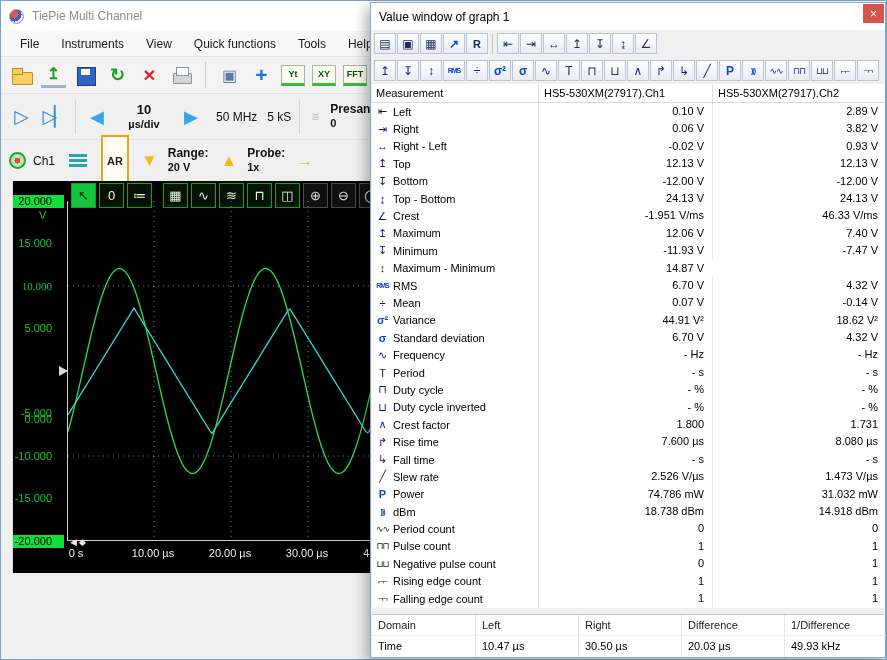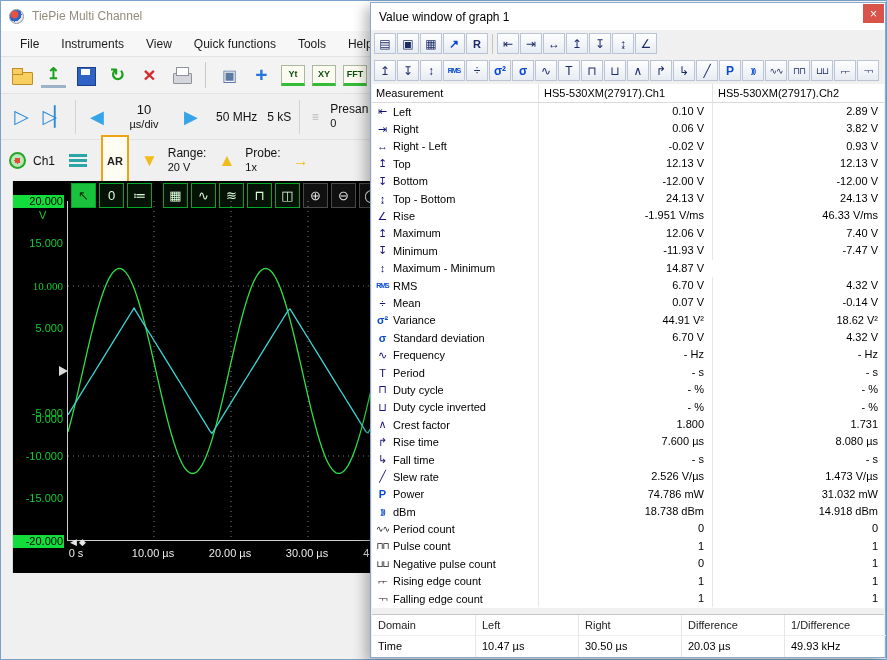--- a/index.html
+++ b/index.html
@@ -30,21 +30,21 @@
   .ic-print::after{content:"";position:absolute;left:7px;top:4px;width:11px;height:7px;background:#fff;border:1px solid #8e929c;}
   .ic-layout{color:#5d7ba2;font-size:16px;}
   .ic-add{color:#2277dd;font-weight:bold;font-size:21px;}
   .ic-green-txt{font-size:9px;font-weight:bold;color:#0c4d0c;background:#fbfbf2;border:1px solid #aab8a0;border-bottom:3px solid #35bb35;width:24px;height:21px;}
   .controlbar{position:absolute;left:0;top:92px;right:0;height:46px;display:flex;align-items:center;padding-left:6px;gap:8px;background:#f0f0f0;border-top:1px solid #e2e2e2;}
   .cic{width:26px;text-align:center;}
   .cic.play{font-size:19px;color:#2a8ad8;letter-spacing:-3px;}
   .cic.nav{font-size:18px;color:#38a4e8;}
   .cic.dashes{font-size:12px;color:#b9b9b9;width:14px;}
   .vsep{width:1px;height:34px;background:#d3d3d3;}
-  .stack{display:flex;flex-direction:column;line-height:1.15;}
+  .stack{display:flex;flex-direction:column;line-height:1.15;font-weight:bold;}
   .stack.tb{align-items:center;width:52px;}
   .stack .l1{font-size:13px;color:#111;}
   .stack .l2{font-size:11px;color:#111;}
   .freq{display:flex;gap:10px;font-size:12px;color:#111;margin-left:4px;}
   .l1p{font-size:12px;color:#111;}
   .l2v,.l2p{font-size:11px;color:#111;}
   .channelbar{position:absolute;left:0;top:138px;right:0;height:42px;display:flex;align-items:center;padding-left:8px;background:#f0f0f0;border-top:1px solid #e2e2e2;}
   .ch-ind{width:17px;height:17px;border-radius:50%;border:2px solid #28a428;background:radial-gradient(circle,#e05038 0 3px,#b8e8b8 3px);}
   .ch-label{font-size:12px;color:#111;margin-left:7px;}
   .ch-menu{width:18px;height:13px;margin-left:14px;background:repeating-linear-gradient(180deg,#2aa6a6 0 3px,transparent 3px 5px);}
@@ -53,21 +53,21 @@
   .tri.probe{font-size:16px;font-weight:bold;}
   .stack.rng{margin-left:10px;}
   
   .left-gutter{position:absolute;left:0;top:180px;width:12px;height:392px;background:#f0f0f0;border-right:1px solid #d9d9d9;}
   .graph-panel{position:absolute;left:12px;top:180px;width:366px;height:392px;background:#000;overflow:hidden;}
   .graph-toolbar{position:absolute;left:58px;top:2px;display:flex;gap:3px;}
   .gbtn{width:25px;height:25px;border:1px solid #00a826;background:#071207;color:#d9ffd9;display:flex;align-items:center;justify-content:center;font-size:13px;}
   .gbtn.first{background:#19c23c;color:#042c04;}
   .gbtn.plain{border-color:#4a4a4a;color:#e3e3e3;background:#101010;}
   .gb-sep{width:5px;}
-  .y-label{position:absolute;left:0;width:51px;text-align:right;font-size:11px;color:#11cc33;line-height:13px;padding-right:1px;}
+  .y-label{position:absolute;left:0;width:51px;text-align:right;font-size:11px;color:#11cc33;line-height:13px;padding-right:12px;}
   .y-label.y-green{background:#12dd3a;color:#000;}
   .y-unit{position:absolute;left:26px;top:28px;font-size:11px;color:#11cc33;}
   .plot{position:absolute;left:54px;top:20px;width:312px;height:340px;border-left:1px solid #cfcfcf;border-bottom:1px solid #cfcfcf;}
   .x-label{position:absolute;top:366px;transform:translateX(-50%);font-size:11px;color:#ececec;white-space:nowrap;}
   .trig-marker{position:absolute;left:46px;top:185px;width:0;height:0;border-left:9px solid #d9d9d9;border-top:5px solid transparent;border-bottom:5px solid transparent;}
   .time-marker{position:absolute;left:57px;top:356px;font-size:9px;color:#e6e6e6;letter-spacing:2px;}
   
   .value-window{position:absolute;left:370px;top:2px;width:516px;height:656px;background:#f0f0f0;border:1px solid #8aa8c8;box-shadow:-5px 5px 12px rgba(0,0,0,.28);z-index:10;}
   .vw-titlebar{position:relative;height:27px;background:#fff;display:flex;align-items:center;padding-left:8px;}
   .vw-title{font-size:12px;color:#000;}
@@ -314,21 +314,21 @@
             <div class="m-cell m-first">
               <span class="m-icon">↨</span>
               <span class="m-label">Top - Bottom</span>
             </div>
             <div class="m-cell m-val">24.13 V</div>
             <div class="m-cell m-val">24.13 V</div>
           </div>
           <div class="m-row">
             <div class="m-cell m-first">
               <span class="m-icon">∠</span>
-              <span class="m-label">Rise</span>
+              <span class="m-label">Crest</span>
             </div>
             <div class="m-cell m-val">-1.951 V/ms</div>
             <div class="m-cell m-val">46.33 V/ms</div>
           </div>
           <div class="m-row">
             <div class="m-cell m-first">
               <span class="m-icon">↥</span>
               <span class="m-label">Maximum</span>
             </div>
             <div class="m-cell m-val">12.06 V</div>

